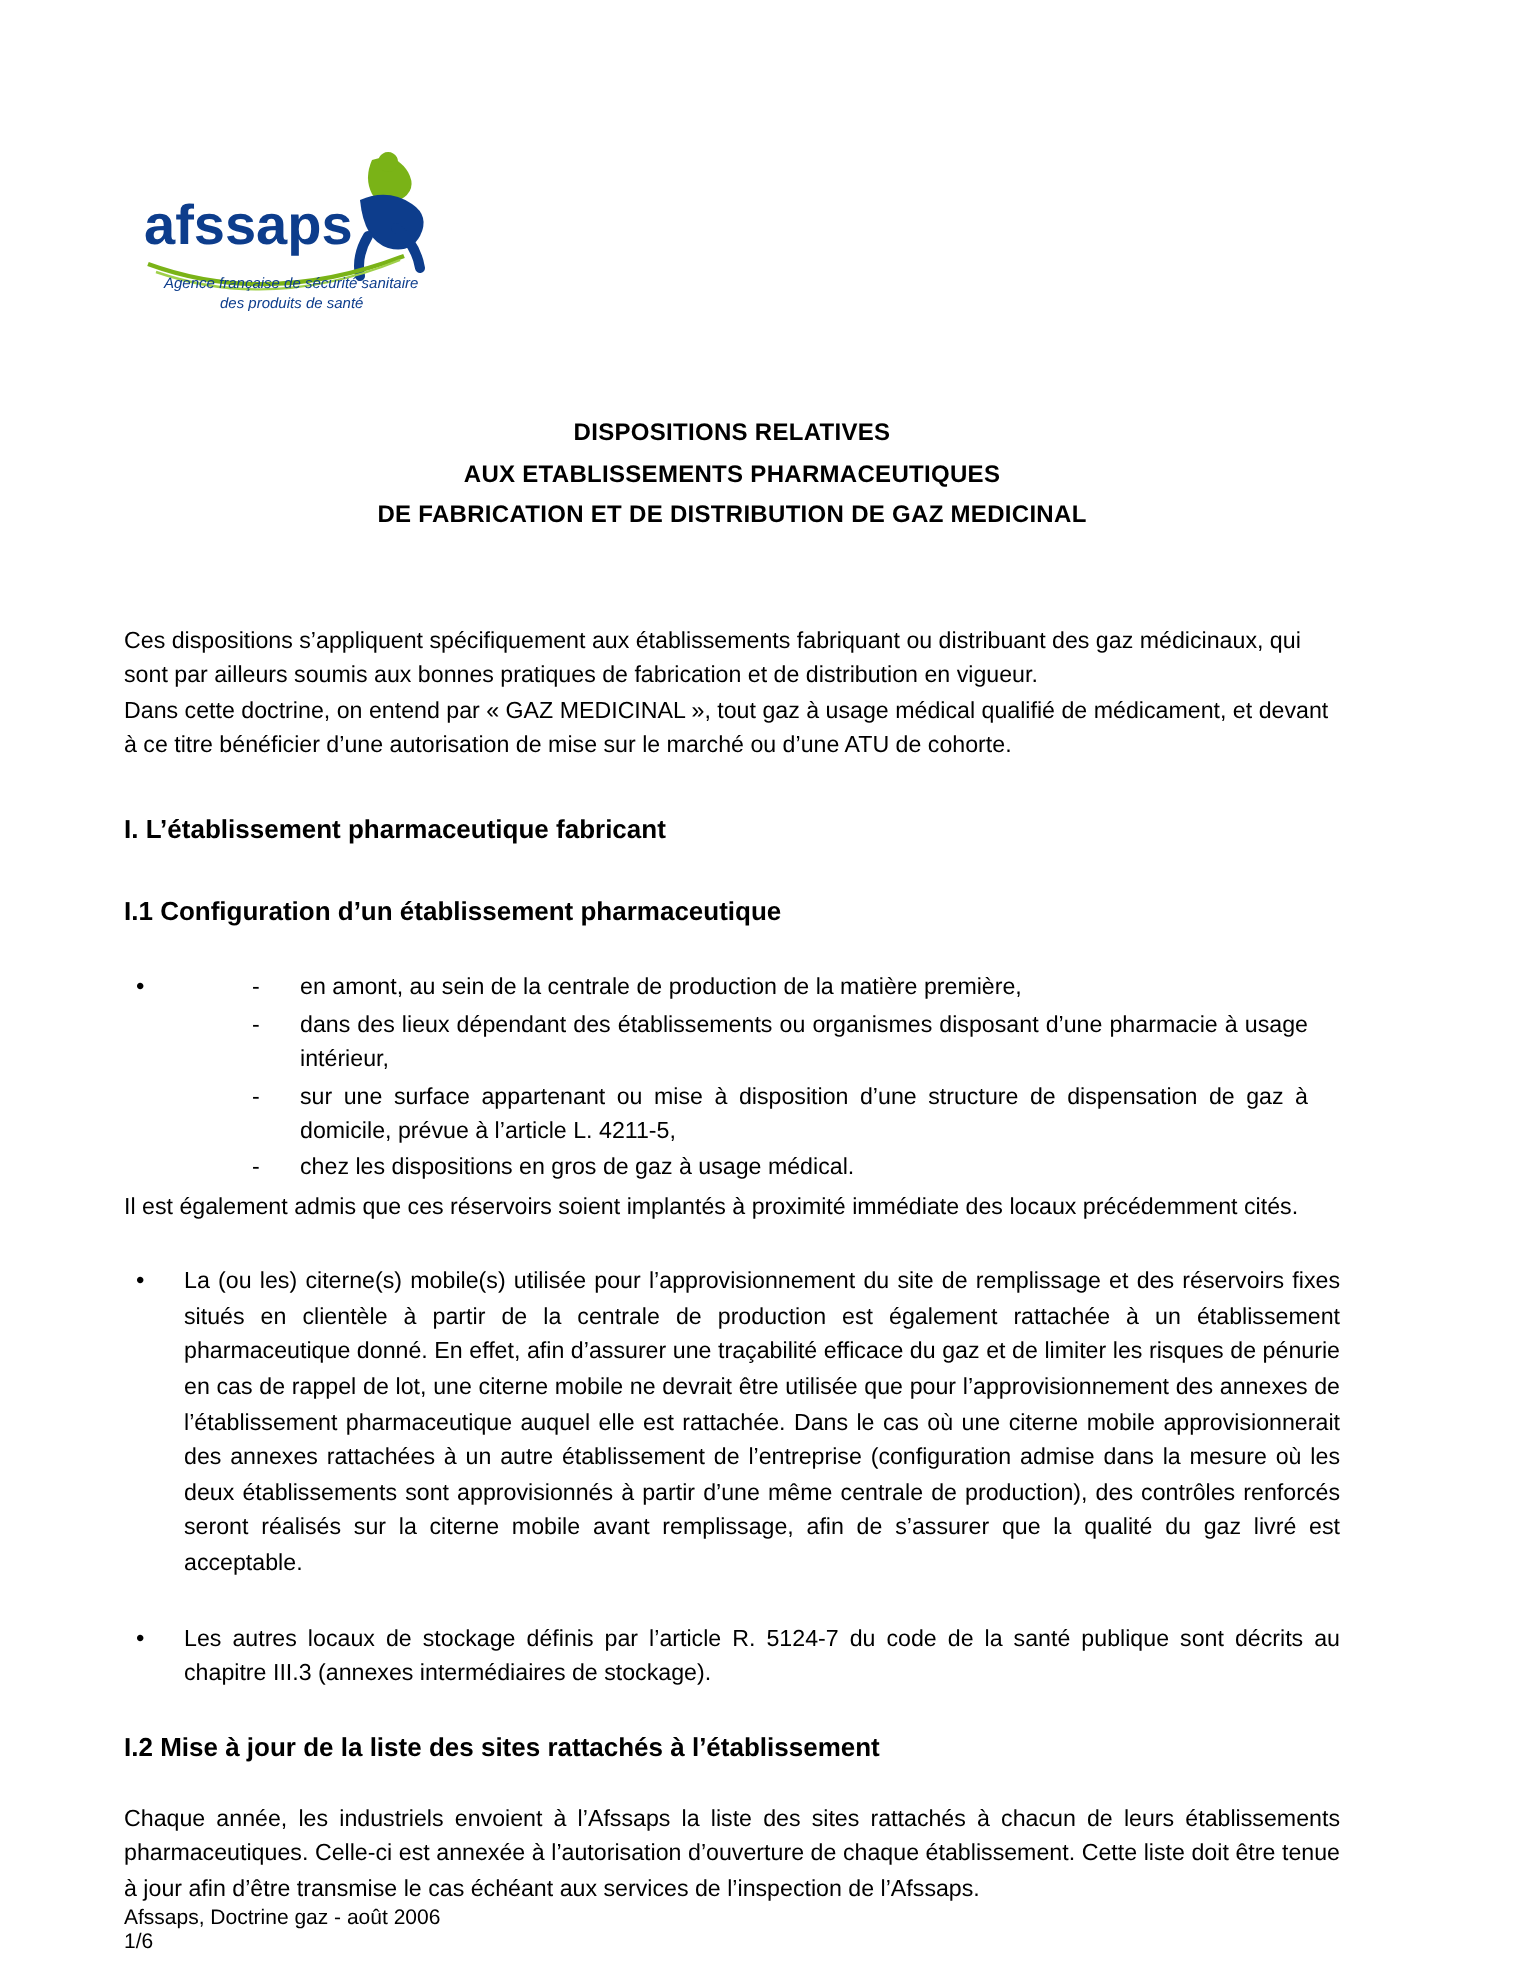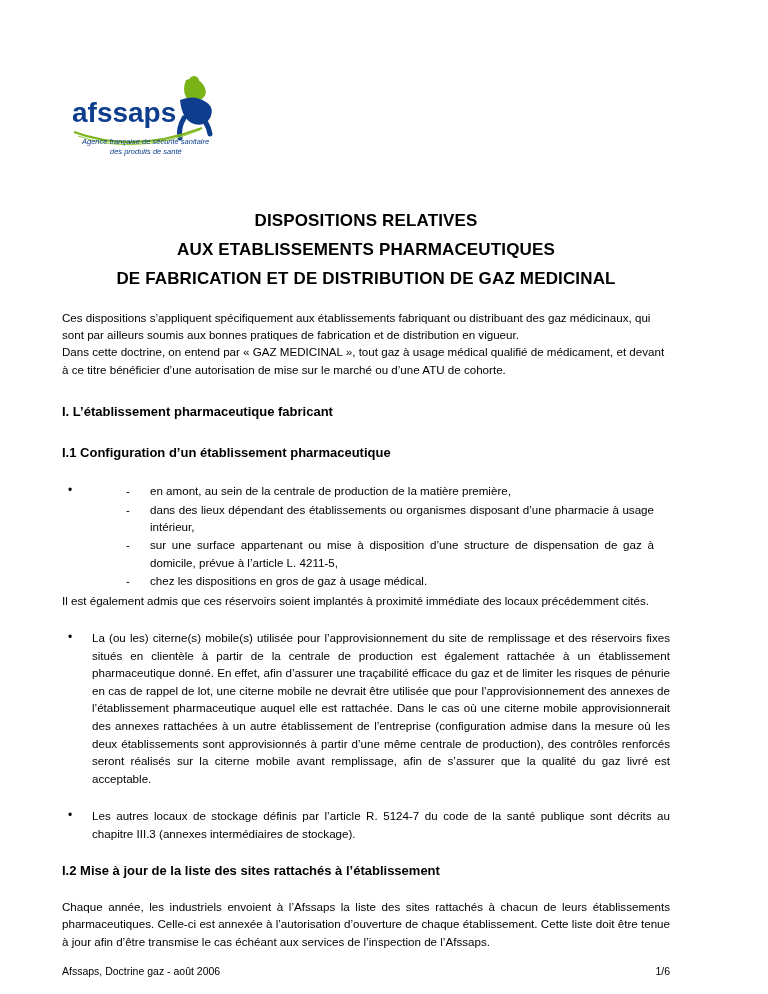--- a/index.html
+++ b/index.html
@@ -29,30 +29,30 @@
     top: 70px;
     width: 185px;
     height: 90px;
   }
   .logo-svg { display: block; }
 
   
   .doc-title {
     margin-top: 148px;
     text-align: center;
-    font-size: 17px;
+    font-size: 12px;
     font-weight: bold;
     line-height: 1.72;
     letter-spacing: 0.15px;
   }
   .doc-title div { white-space: nowrap; }
 
   
   .intro {
-    margin-top: 15px;
+    margin-top: 44px;
     font-size: 11.6px;
     line-height: 1.5;
     text-align: left;
   }
   .intro p { margin: 0; }
 
   h2.section {
     font-size: 13px;
     font-weight: bold;
     margin: 26px 0 0 0;
@@ -129,20 +129,21 @@
   
   .footer {
     position: absolute;
     left: 62px;
     right: 62px;
     bottom: 17px;
     font-size: 10.5px;
     display: flex;
     justify-content: space-between;
     align-items: baseline;
+    flex-direction: column;
   }
   .footer .page-num { font-size: 10.5px; }
 </style>
 </head>
 <body>
 
 <div class="page">
 
   <div class="logo-block">
     <svg class="logo-svg" width="185" height="92" viewBox="0 0 185 92">

